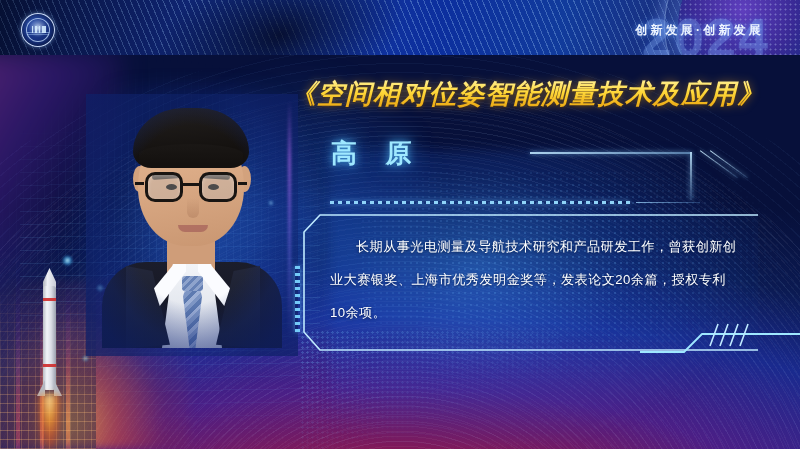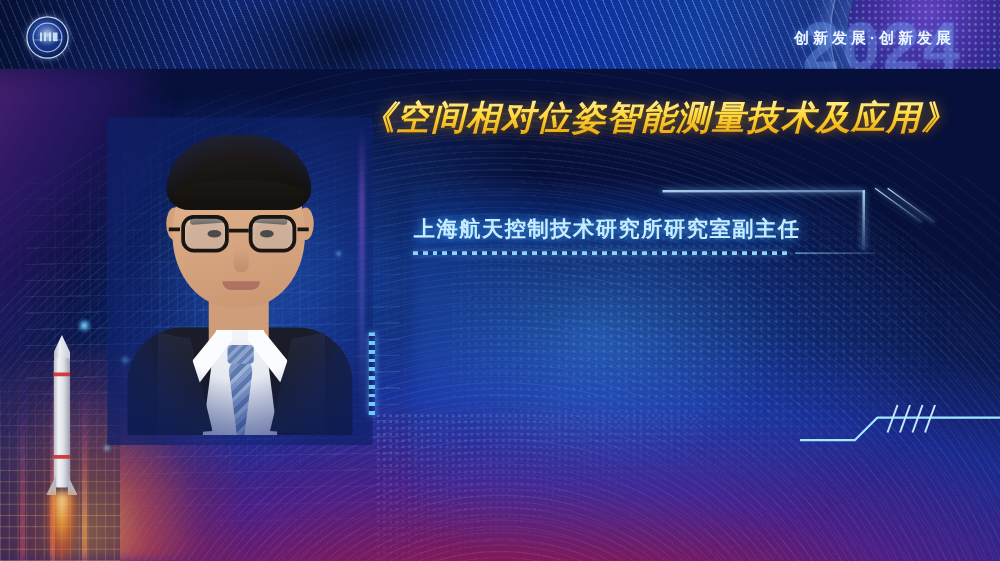--- a/index.html
+++ b/index.html
@@ -458,31 +458,37 @@
       <div class="bridge"></div>
       <div class="temple l"></div>
       <div class="temple r"></div>
     </div>
     <div class="p-hair"></div>
     <div class="portrait-fade"></div>
   </div>
 
   <div class="v-beam"></div>
 
+  <div class="name">高 原</div>
   <div class="name-rule"></div>
   <div class="name-rule-v"></div>
   <div class="slash-deco">
       <i></i>
       <i></i>
     </div>
-  <div class="role">上海航天控制技术研究所研究室副主任</div>
   <div class="role-dashes"></div>
   <div class="role-rule"></div>
 
   <div class="left-dashes"></div>
+  <div class="bio-panel">
+    <svg viewBox="0 0 462 138" preserveAspectRatio="none">
+      <path d="M462,1 L24,1 L8,18 L8,118 L24,136 L462,136" fill="rgba(20,60,140,0.10)" stroke="#bfeaff" stroke-width="1.6" stroke-linejoin="round" vector-effect="non-scaling-stroke"></path>
+    </svg>
+    <div class="bio-text">长期从事光电测量及导航技术研究和产品研发工作，曾获创新创业大赛银奖、上海市优秀发明金奖等，发表论文20余篇，授权专利10余项。</div>
+  </div>
 
   <svg class="circuit" viewBox="0 0 160 60">
     <path d="M0,34 L44,34 L62,16 L160,16" fill="none" stroke="#9fe8ff" stroke-width="1.8" stroke-linejoin="round"></path>
     <g stroke="#bfeaff" stroke-width="1.6">
       <line x1="78" y1="6" x2="70" y2="28"></line>
       <line x1="88" y1="6" x2="80" y2="28"></line>
       <line x1="98" y1="6" x2="90" y2="28"></line>
       <line x1="108" y1="6" x2="100" y2="28"></line>
     </g>
   </svg>

